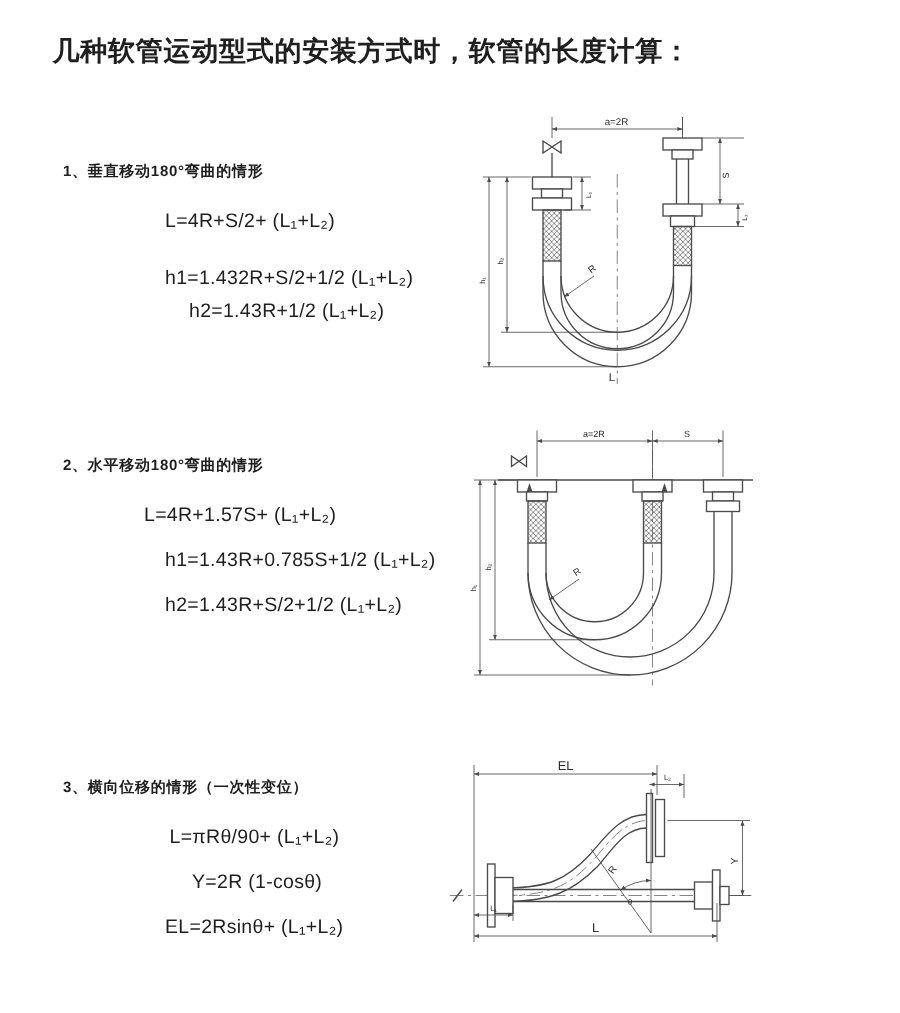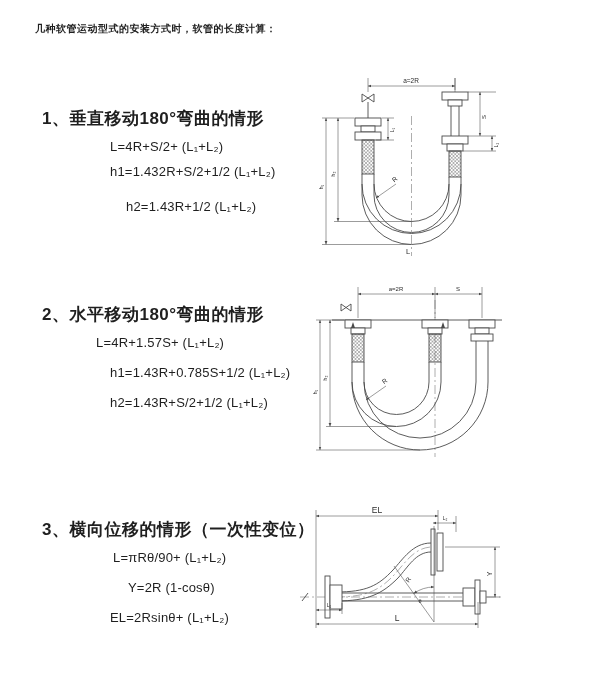--- a/index.html
+++ b/index.html
@@ -1,38 +1,38 @@
 <!DOCTYPE html>
 <html><head>
 <meta charset="utf-8">
 <style>
   html,body{margin:0;padding:0;}
   body{
     width:600px;height:675px;background:#ffffff;position:relative;overflow:hidden;
     font-family:"Liberation Sans","DejaVu Sans",sans-serif;color:#1f1f1f;
   }
   .abs{position:absolute;}
-  .doc-title{font-size:10px;font-weight:600;letter-spacing:.5px;}
-  .sec-heading{font-size:17px;font-weight:600;letter-spacing:.5px;}
+  .doc-title{font-size:18px;font-weight:600;letter-spacing:.5px;}
+  .sec-heading{font-size:10px;font-weight:600;letter-spacing:.5px;}
   .formula{font-size:13px;font-weight:400;letter-spacing:.2px;margin-left:48px;}
   svg{display:block;}
   svg .ln{stroke:#4a4a4a;stroke-width:.9;fill:none;}
   svg .dim{stroke:#4a4a4a;stroke-width:.55;fill:none;}
   svg .cl{stroke:#6a6a6a;stroke-width:.55;fill:none;stroke-dasharray:9 3 2 3;}
   svg .fit{stroke:#4a4a4a;stroke-width:.9;fill:#ffffff;}
   svg text{fill:#2c2c2c;stroke:none;font-family:"Liberation Sans","DejaVu Sans",sans-serif;}
 </style>
 </head>
 <body>
 
 <div class="abs doc-title" style="left:35px;top:22px;">几种软管运动型式的安装方式时，软管的长度计算：</div>
 
 <div class="abs sec-heading" style="left:42px;top:107px;">1、垂直移动180°弯曲的情形</div>
 <div class="abs formula" style="left:62px;top:139px;">L=4R+S/2+ (L₁+L₂)</div>
-<div class="abs formula" style="left:62px;top:164px;text-align:right;">h1=1.432R+S/2+1/2 (L₁+L₂)</div>
+<div class="abs formula" style="left:62px;top:177px;text-align:right;">h1=1.432R+S/2+1/2 (L₁+L₂)</div>
 <div class="abs formula" style="left:62px;top:199px;padding-left:16px;">h2=1.43R+1/2 (L₁+L₂)</div>
 
 <svg class="abs" style="left:310px;top:72px;" width="250" height="190" viewBox="0 0 250 190">
   <defs>
     <marker id="ar1" viewBox="0 0 10 10" refX="9" refY="5" markerWidth="7" markerHeight="7" orient="auto-start-reverse">
       <path d="M0,1.5 L9,5 L0,8.5 z" fill="#4a4a4a"></path>
     </marker>
     <pattern id="ha1" width="3.5" height="3.5" patternUnits="userSpaceOnUse">
       <path d="M0,3.5 L3.5,0 M0,0 L3.5,3.5" stroke="#5a5a5a" stroke-width="0.45"></path>
     </pattern>

